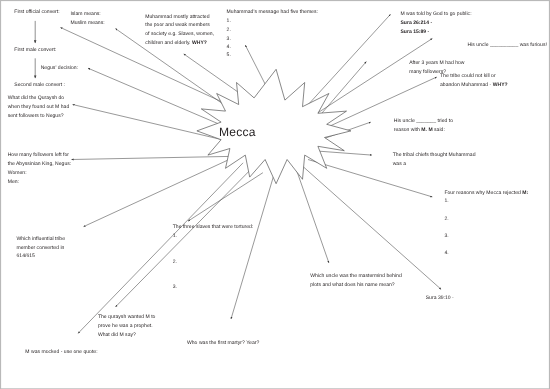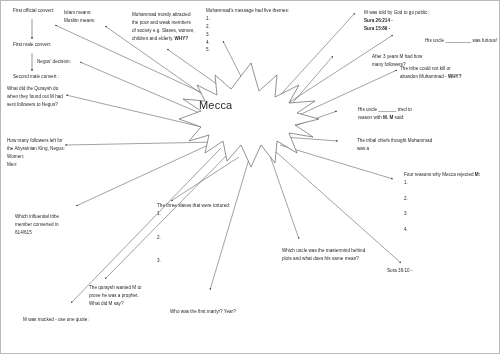--- a/index.html
+++ b/index.html
@@ -37,20 +37,21 @@
     line-height:1.72;
     color:#231f20;
     white-space:pre-line;
     letter-spacing:0.02px;
   }
   .centre-label{
     position:absolute;
     font-size:11px;
     color:#231f20;
     letter-spacing:0.2px;
+    margin-top:16px;
   }
 </style>
 </head>
 <body>
 
 <div id="page">
 
   <svg id="arrow-layer" viewBox="0 0 500 354">
     <defs>
       <marker id="ah" markerWidth="5" markerHeight="5" refX="4" refY="2.5" orient="auto">

